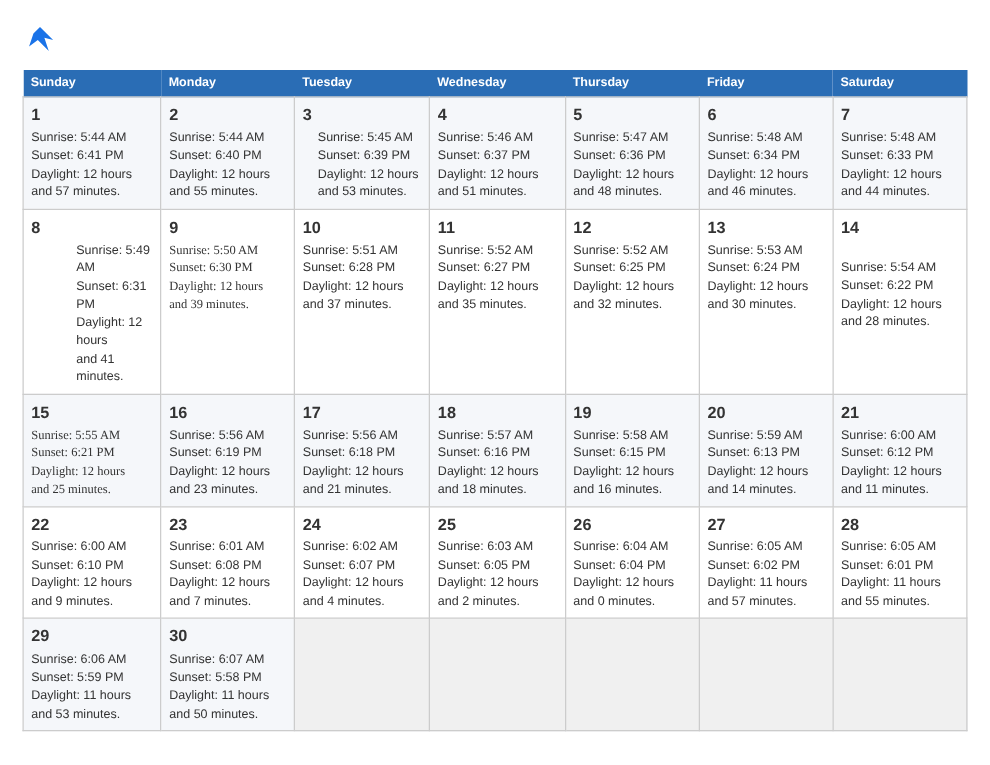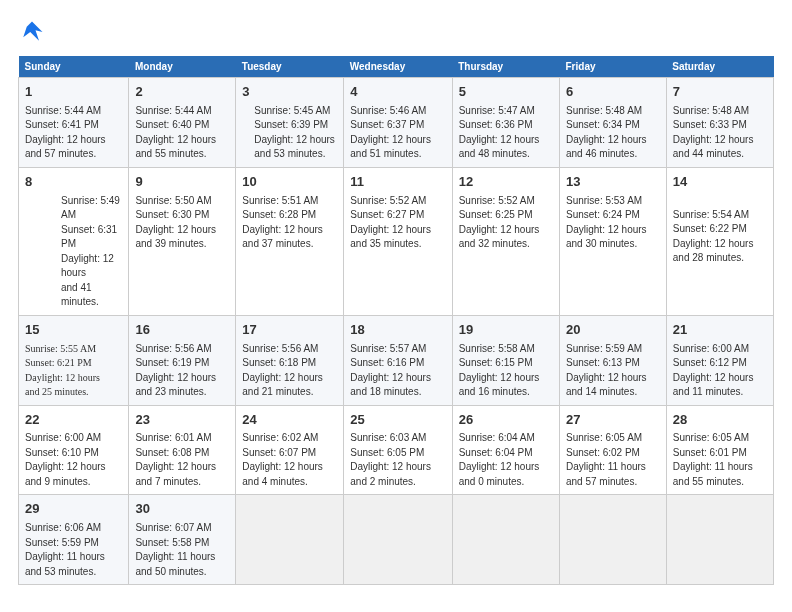--- a/index.html
+++ b/index.html
@@ -171,21 +171,21 @@
         <tr>
           <td>
             <span class="day-num">8</span>
             <div class="day-info" style="white-space: pre-wrap; margin-left: 36px;">Sunrise: 5:49 AM
 Sunset: 6:31 PM
 Daylight: 12 hours
 and 41 minutes.</div>
           </td>
           <td>
             <span class="day-num">9</span>
-            <div class="day-info" style="white-space: pre-wrap;">Sunrise: 5:50 AM
+            <div class="day-info" style="white-space: pre-wrap; font-family: Liberation Serif, serif;">Sunrise: 5:50 AM
 Sunset: 6:30 PM
 Daylight: 12 hours
 and 39 minutes.</div>
           </td>
           <td>
             <span class="day-num">10</span>
             <div class="day-info" style="white-space: pre-wrap;">Sunrise: 5:51 AM
 Sunset: 6:28 PM
 Daylight: 12 hours
 and 37 minutes.</div>

